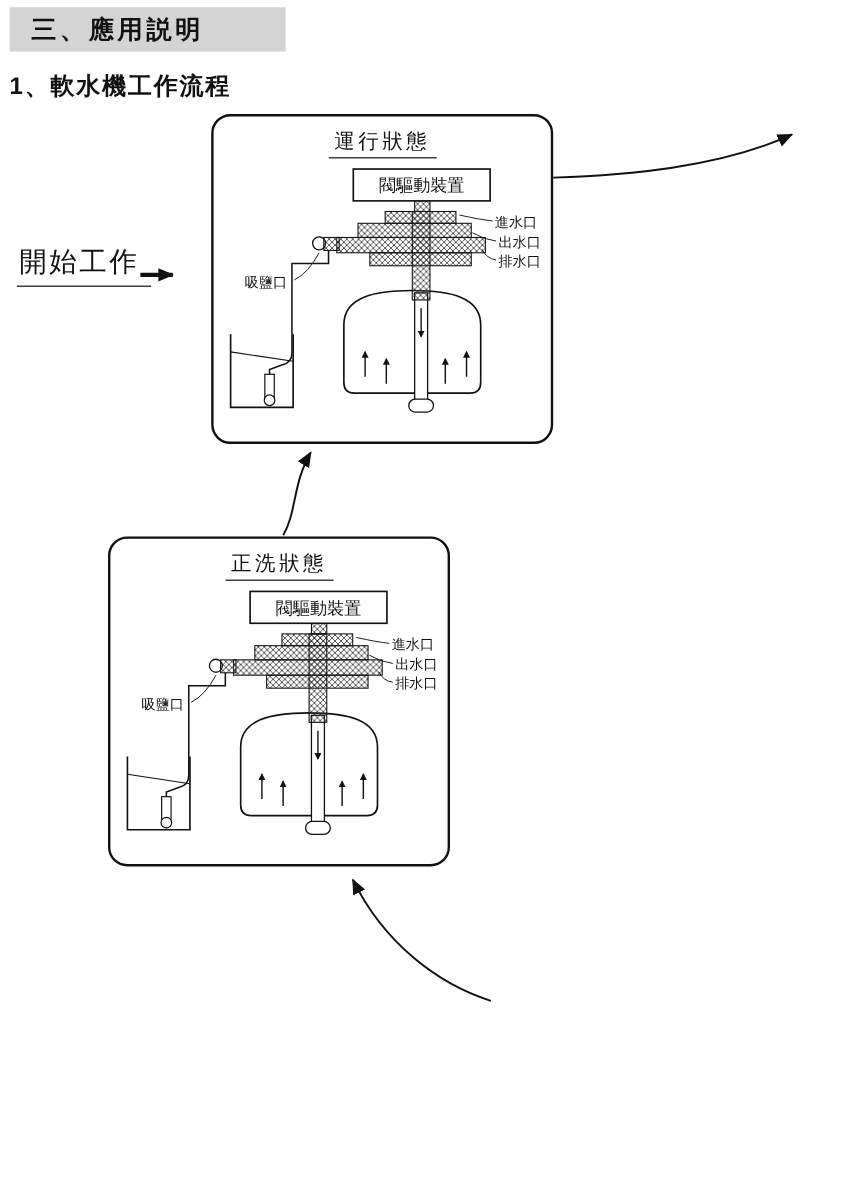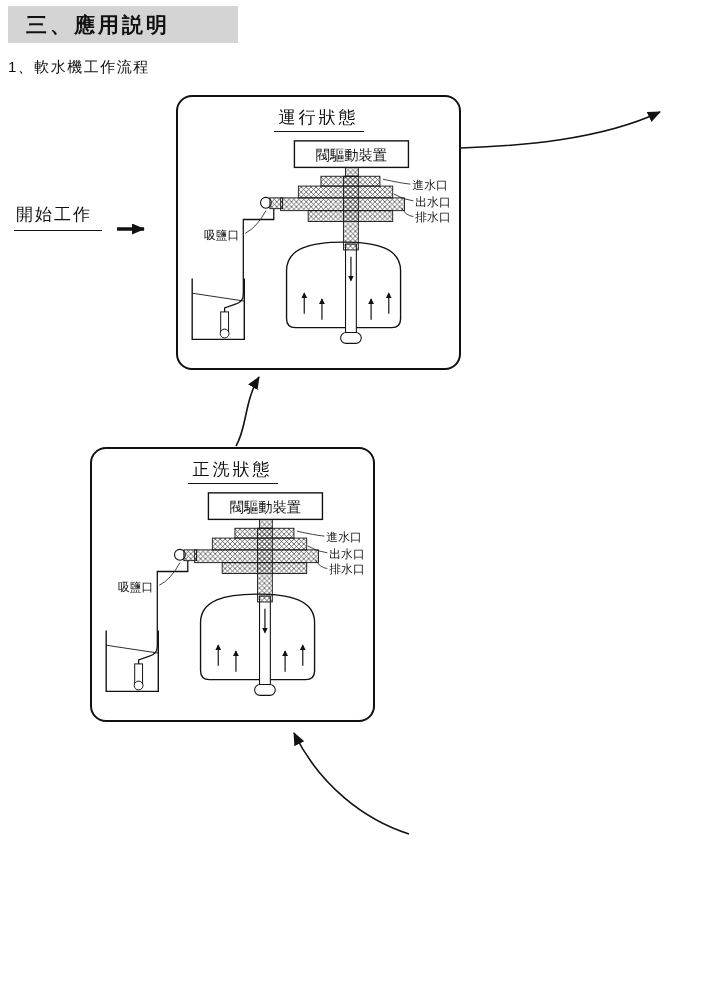--- a/index.html
+++ b/index.html
@@ -13,26 +13,26 @@
   .arrows-layer { position:absolute; left:0; top:0; z-index:5; pointer-events:none; }
 
   .header-bar {
     position:absolute; left:8px; top:6px; width:230px; height:37px;
     background:#d4d4d4; display:flex; align-items:center; padding-left:18px;
   }
   .header-title { font-size:21px; font-weight:bold; letter-spacing:3px; }
 
   .subtitle {
     position:absolute; left:8px; top:58px;
-    font-size:15px; font-weight:normal; letter-spacing:1.5px;
+    font-size:20px; font-weight:bold; letter-spacing:1.5px;
   }
 
   .start-label {
     position:absolute; left:14px; top:203px;
-    font-size:17px; letter-spacing:2px;
+    font-size:23px; letter-spacing:2px;
     border-bottom:1.5px solid #111; padding:0 10px 4px 2px;
   }
 
   .panel {
     position:absolute; width:285px; height:275px;
     border:2px solid #111; border-radius:16px; background:#fff; z-index:2;
   }
   #panel-running      { left:176px; top:95px;  }
   #panel-forward-wash { left:90px;  top:447px; }
   #panel-refill       { left:410px; top:697px; }

